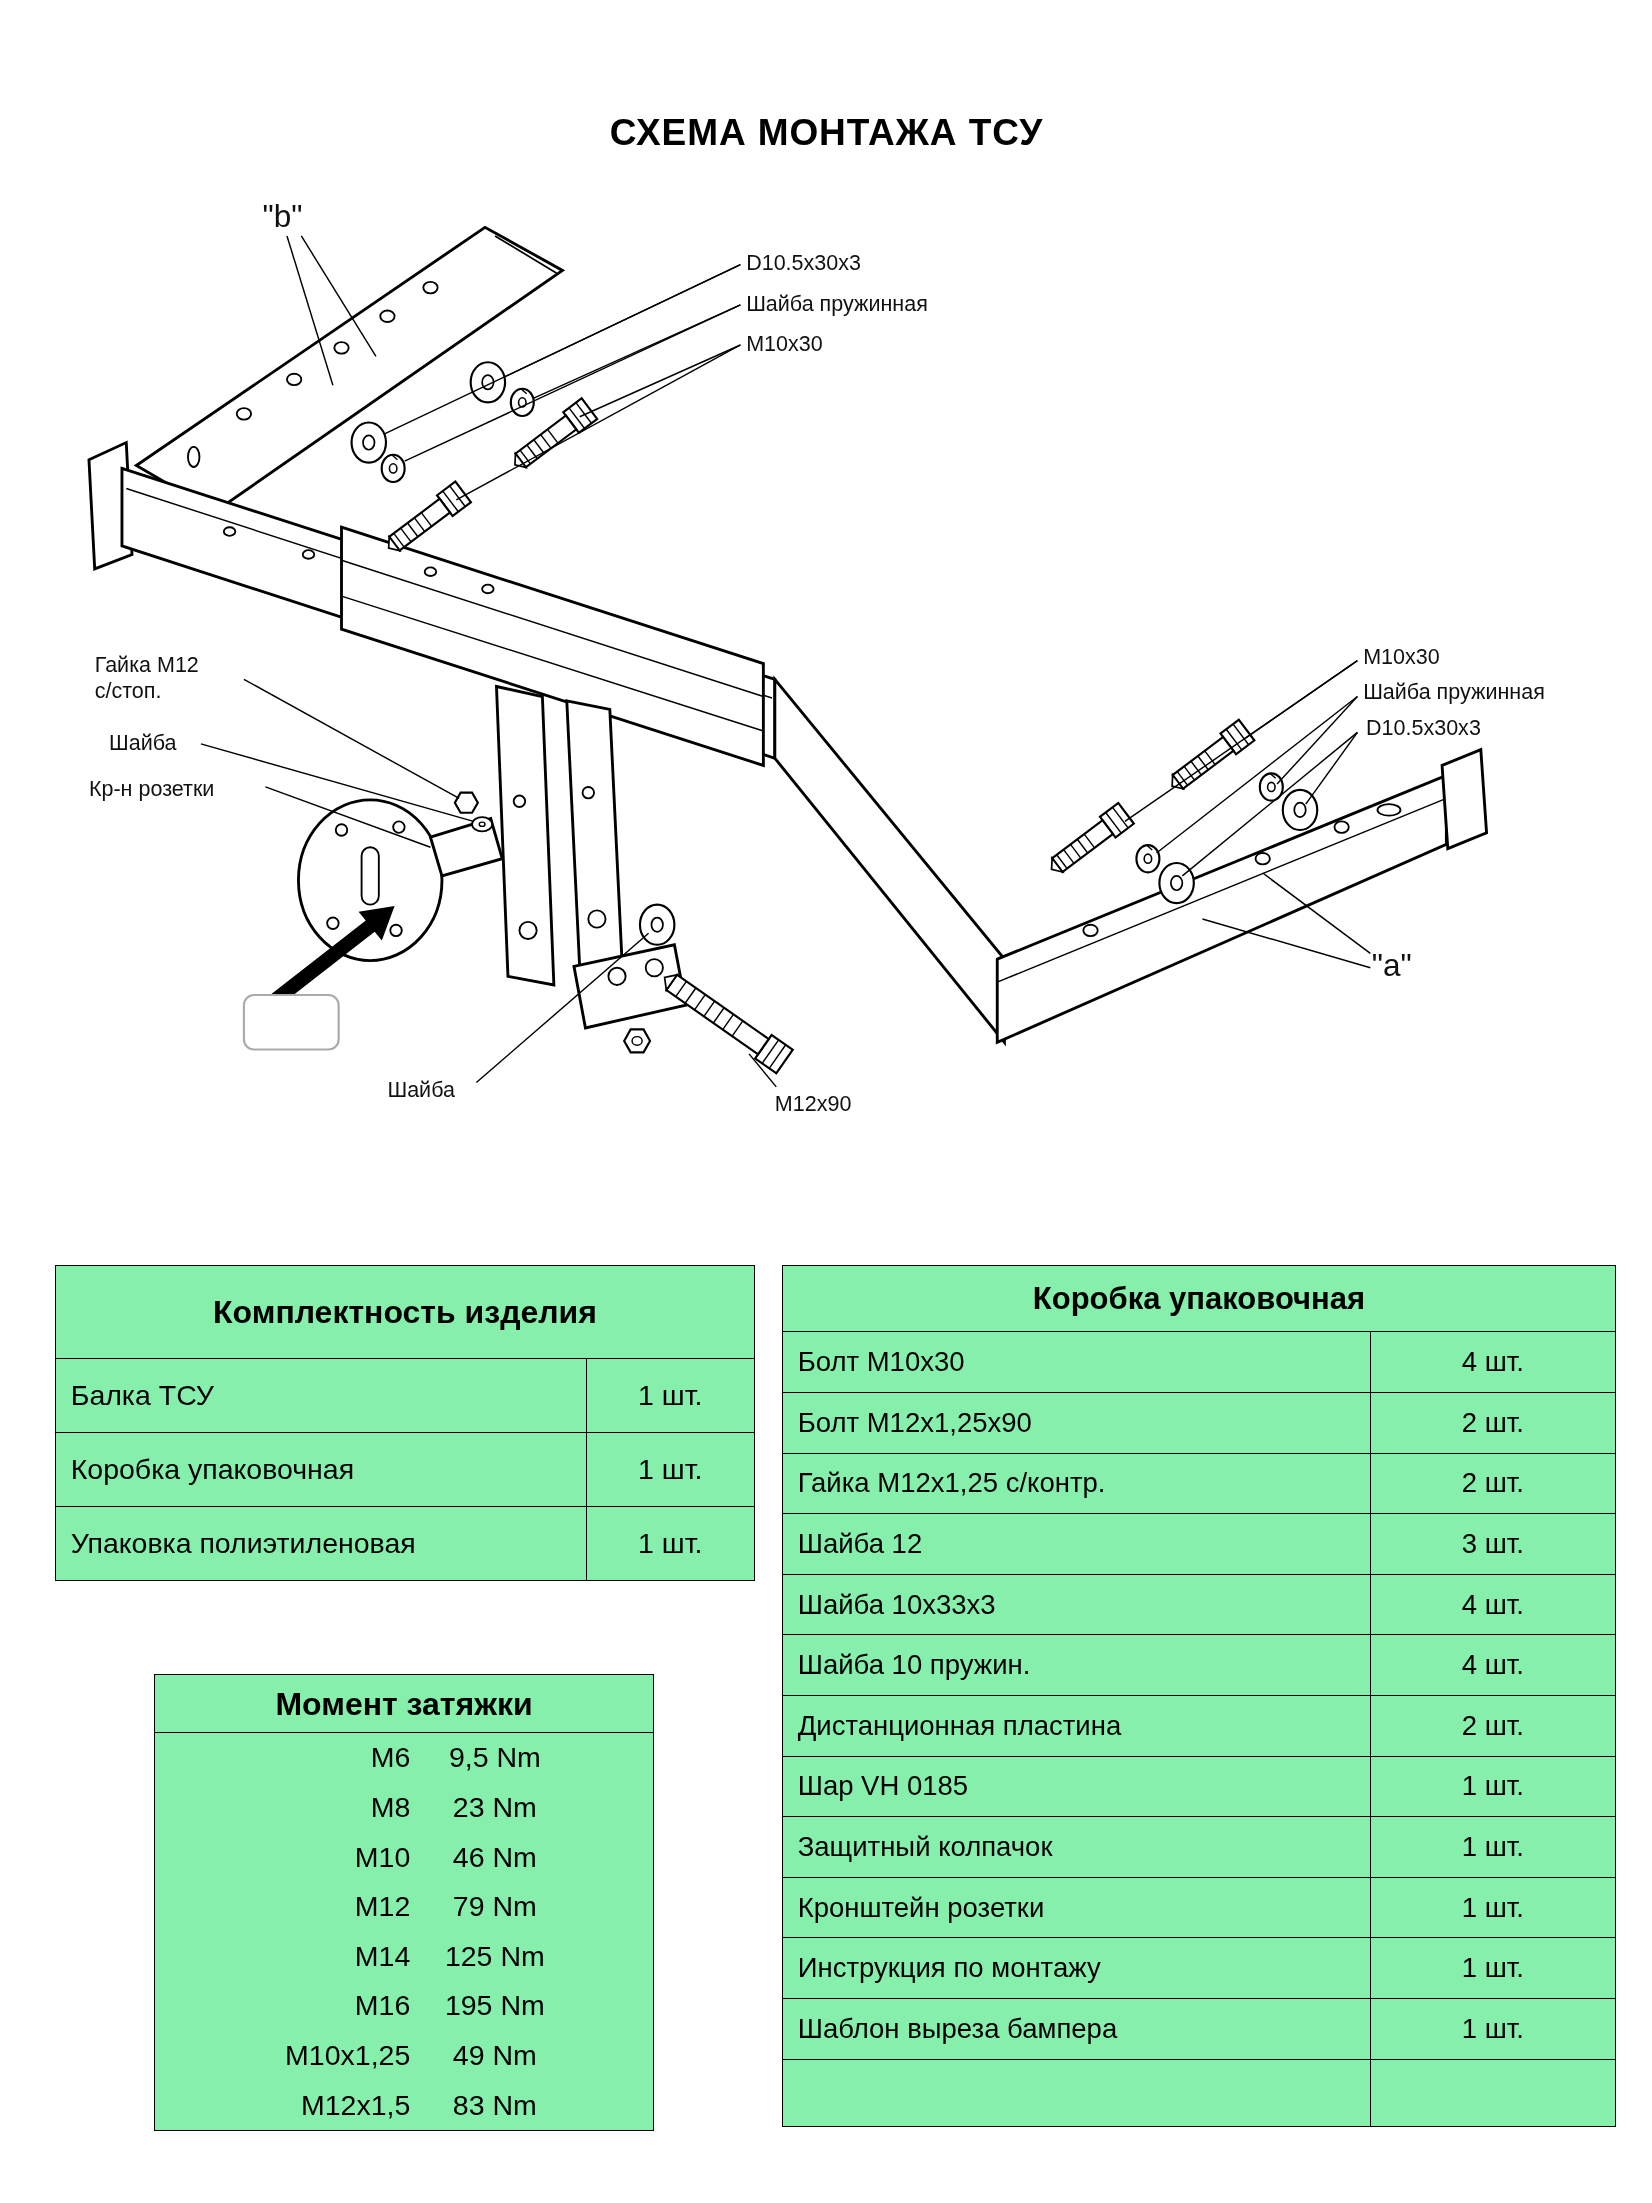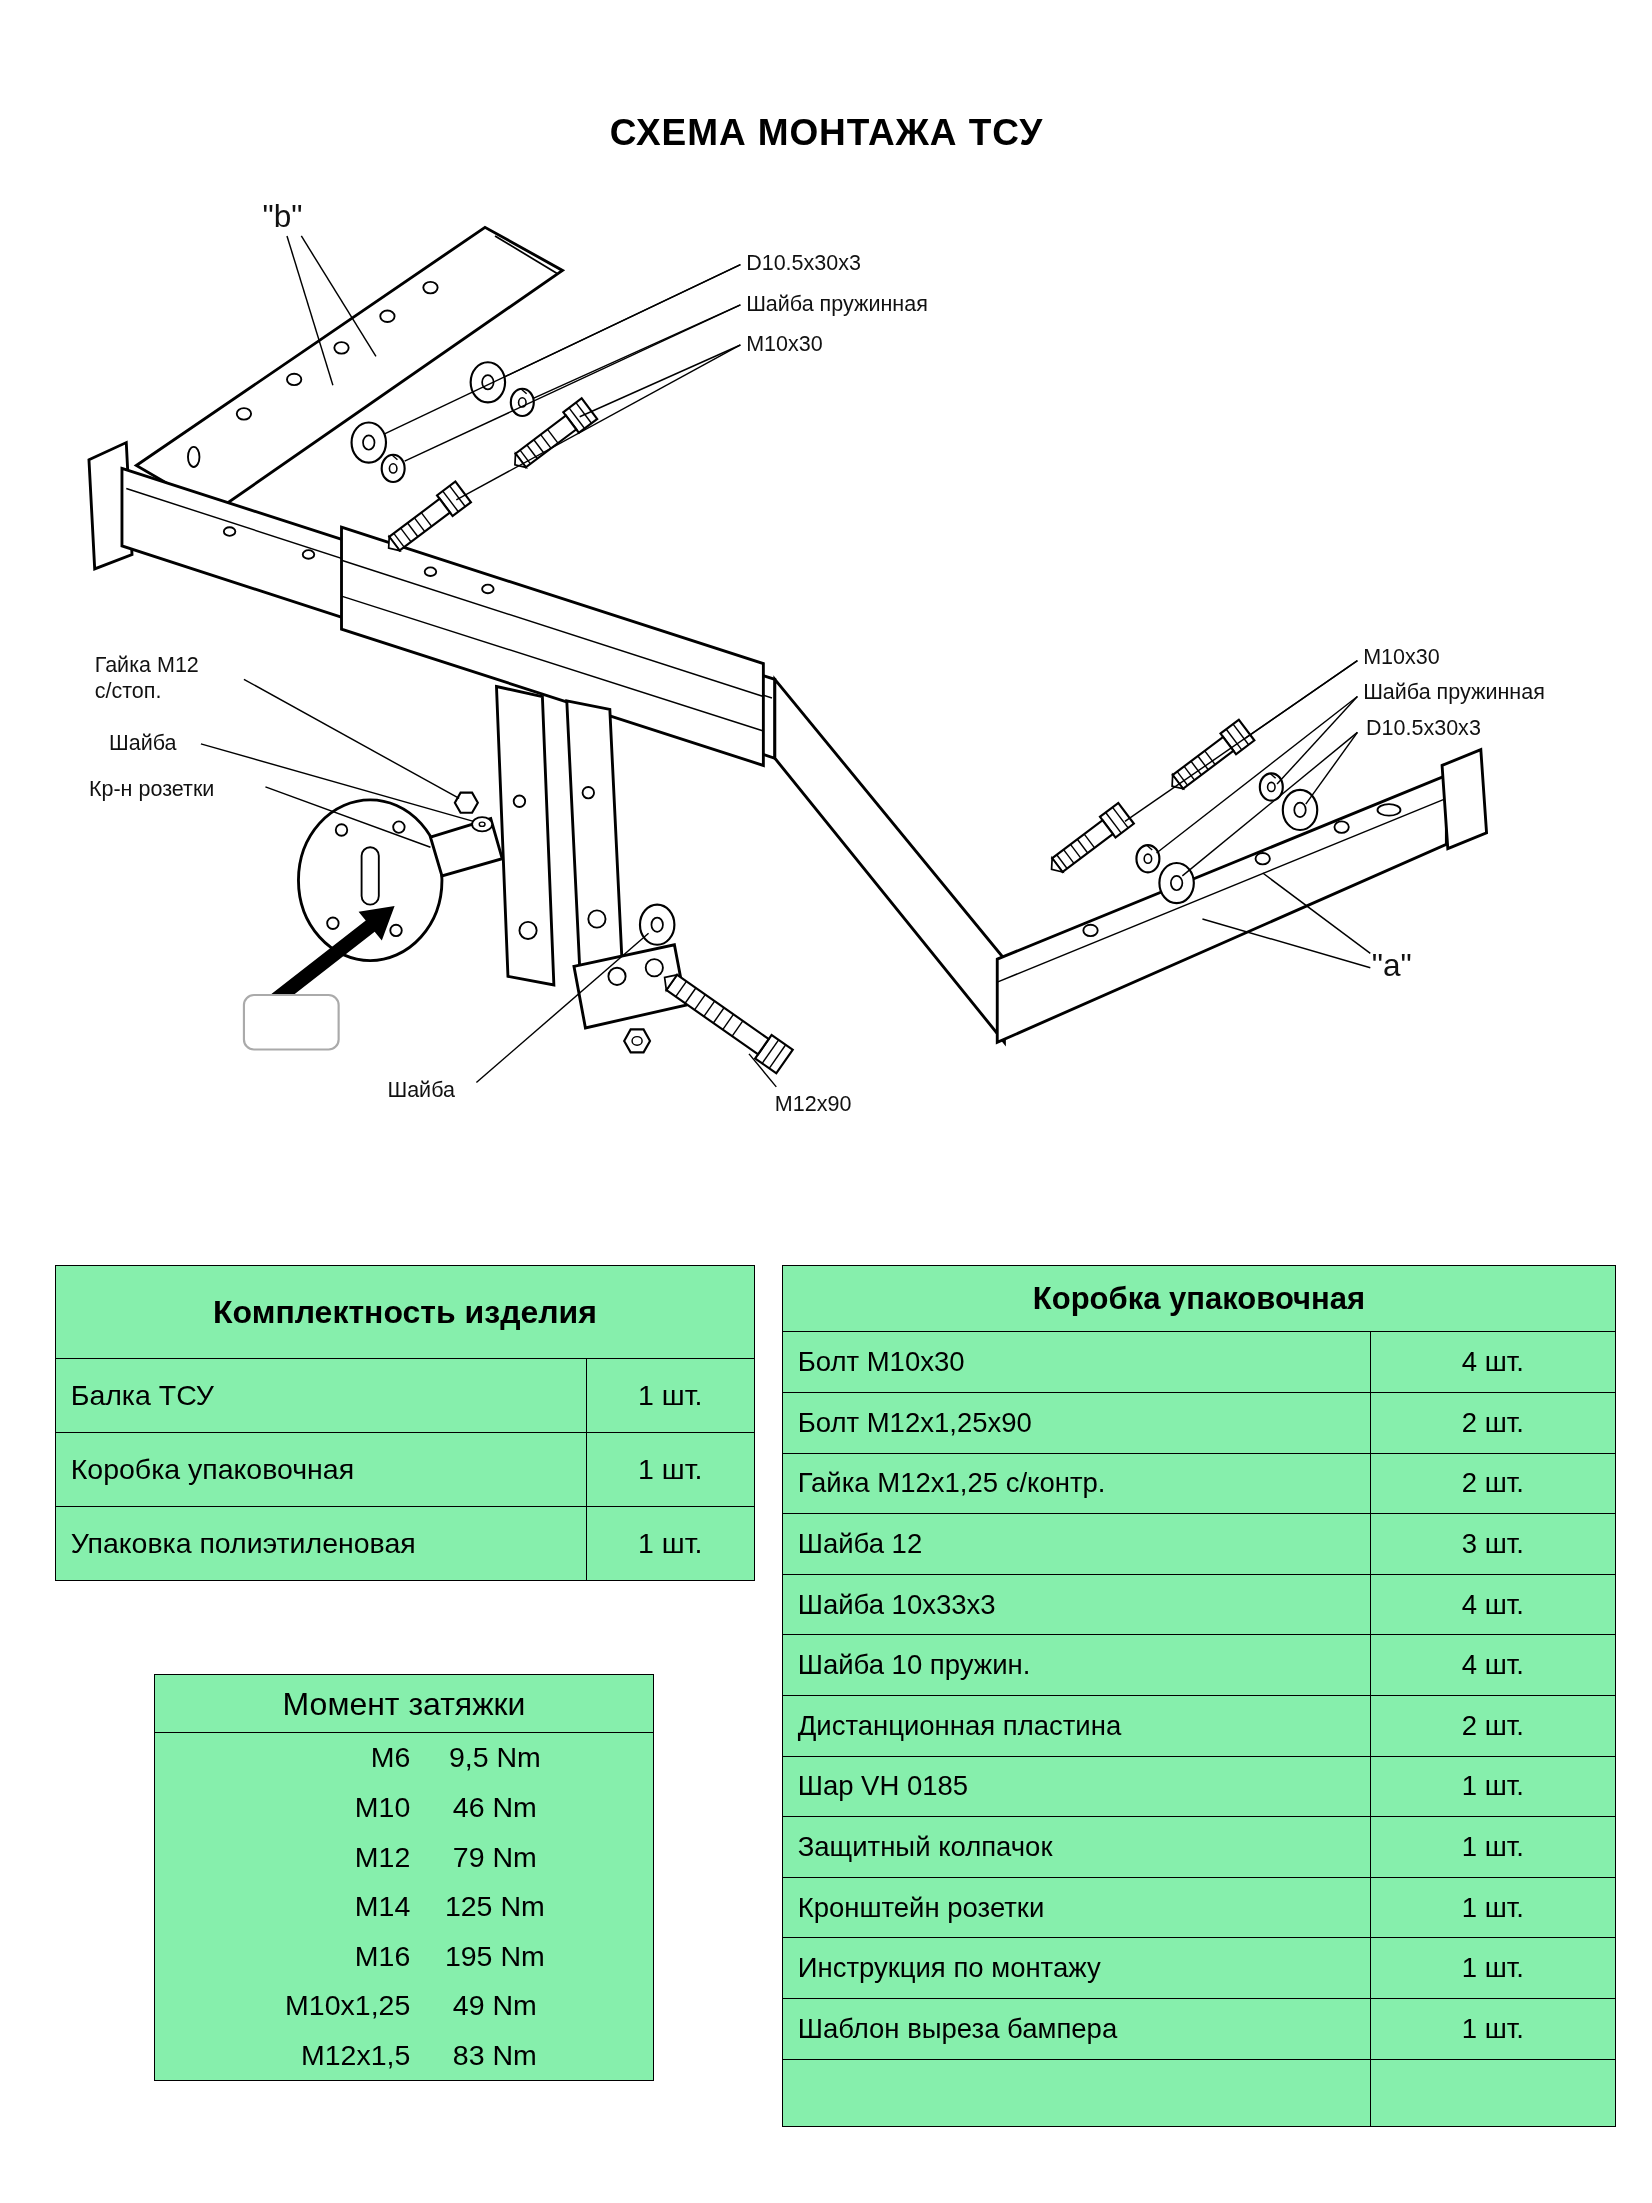--- a/index.html
+++ b/index.html
@@ -24,21 +24,21 @@
 
   table.box  { position:absolute; left:782px; top:1265px; width:834px; font-size:27.5px; }
   table.box th, table.box td { border:1.8px solid #000; }
   table.box th { font-size:31px; font-weight:bold; padding:14.7px 7.3px; text-align:center; }
   table.box td { padding:13.8px 14.7px; text-align:left; }
   table.box td.qty { width:215px; text-align:center; white-space:nowrap; }
   table.box td.empty { height:39px; }
 
   table.torque { position:absolute; left:154px; top:1674px; width:500px;
                  border:1.8px solid #000; font-size:28.5px; }
-  table.torque th { font-size:32px; font-weight:normal; text-align:center;
+  table.torque th { font-size:32px; font-weight:bold; text-align:center;
                     padding:11px 3.7px 9.2px 3.7px; border-bottom:1.8px solid #000;margin-top:12px; }
   table.torque td { border:none; padding:8.3px 3.7px; }
   table.torque td.size { width:52%; text-align:right; }
   table.torque td.val  { width:48%; text-align:center; padding-right:81px; white-space:nowrap; }
 </style>
 </head>
 <body>
 
 <div class="page-title">СХЕМА МОНТАЖА ТСУ</div>
 
@@ -290,20 +290,24 @@
 <table class="torque">
   <tbody>
       <tr>
         <th colspan="2">Момент затяжки</th>
       </tr>
   <tr>
     <td class="size">М6</td>
     <td class="val">9,5 Nm</td>
   </tr>
   <tr>
+    <td class="size">М8</td>
+    <td class="val">23 Nm</td>
+  </tr>
+  <tr>
     <td class="size">М10</td>
     <td class="val">46 Nm</td>
   </tr>
   <tr>
     <td class="size">М12</td>
     <td class="val">79 Nm</td>
   </tr>
   <tr>
     <td class="size">М14</td>
     <td class="val">125 Nm</td>

